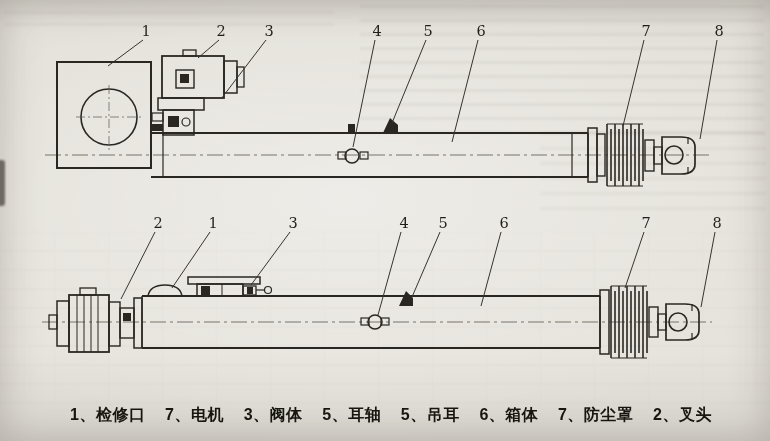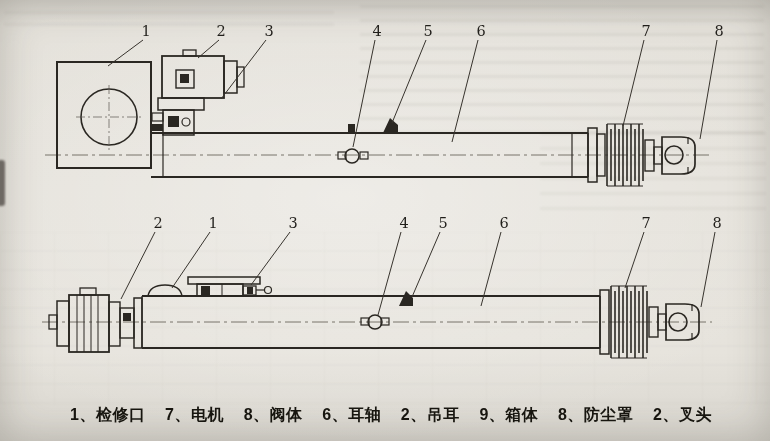--- a/index.html
+++ b/index.html
@@ -253,21 +253,21 @@
   <div class="co" style="left:285px;top:214px">3</div>
   <div class="co" style="left:396px;top:214px">4</div>
   <div class="co" style="left:435px;top:214px">5</div>
   <div class="co" style="left:496px;top:214px">6</div>
   <div class="co" style="left:638px;top:214px">7</div>
   <div class="co" style="left:709px;top:214px">8</div>
 
   <div class="caption">
     <span>1、检修口</span>
     <span>7、电机</span>
-    <span>8、阀体</span>
-    <span>6、耳轴</span>
-    <span>2、吊耳</span>
-    <span>9、箱体</span>
-    <span>8、防尘罩</span>
+    <span>3、阀体</span>
+    <span>5、耳轴</span>
+    <span>5、吊耳</span>
+    <span>6、箱体</span>
+    <span>7、防尘罩</span>
     <span>2、叉头</span>
   </div>
 
 </div>
 
 </body></html>

